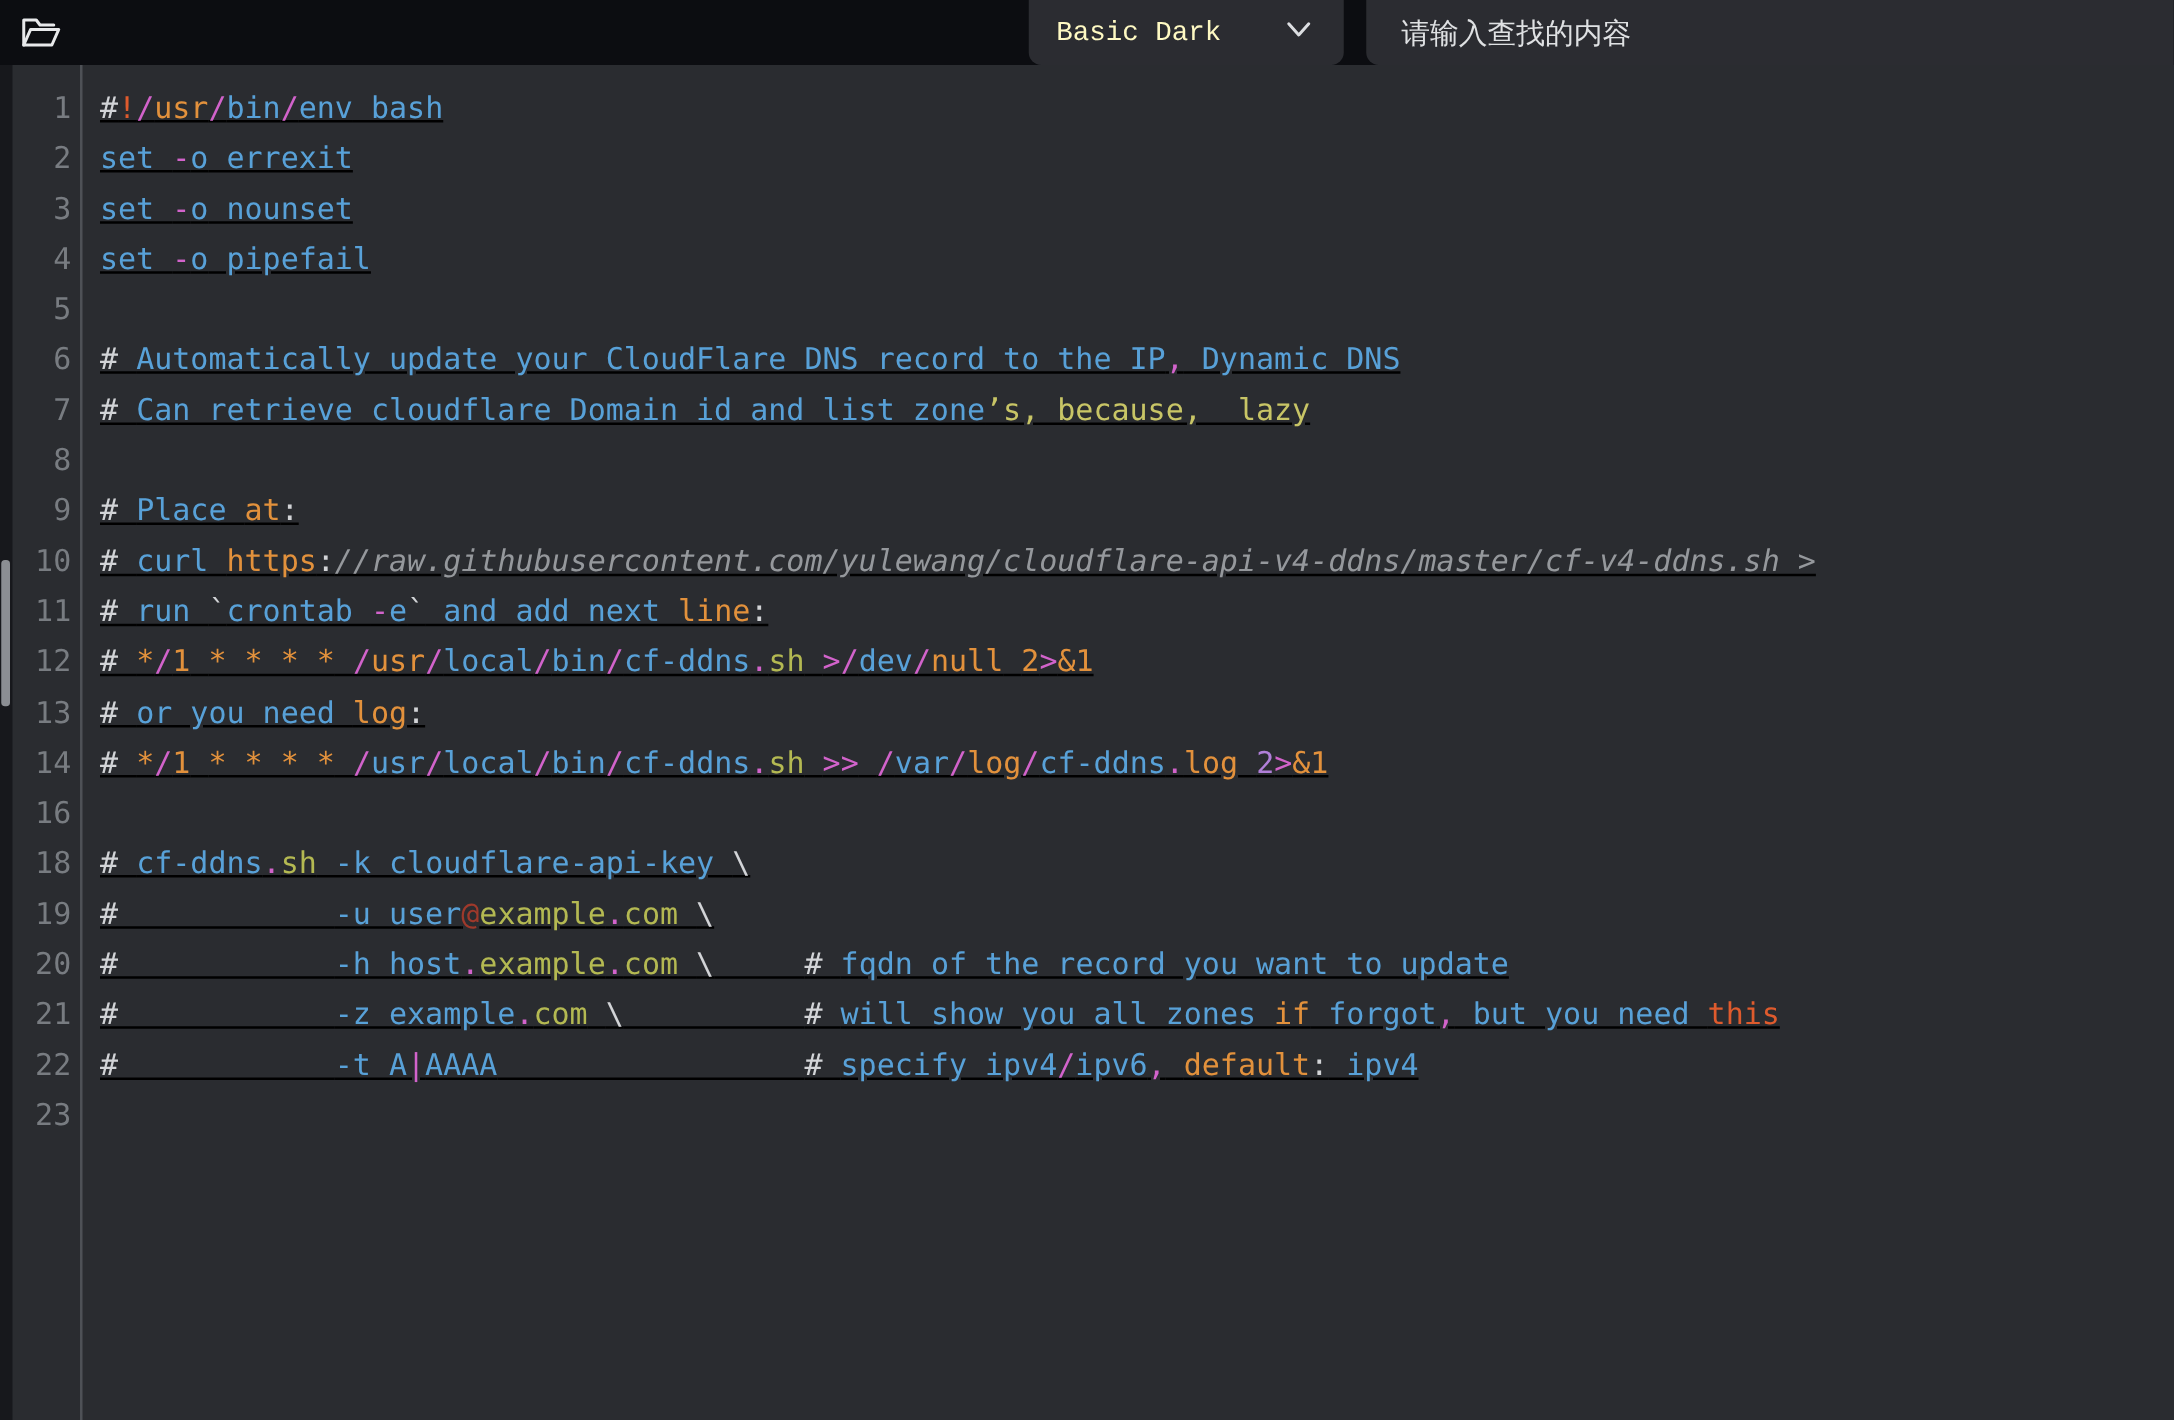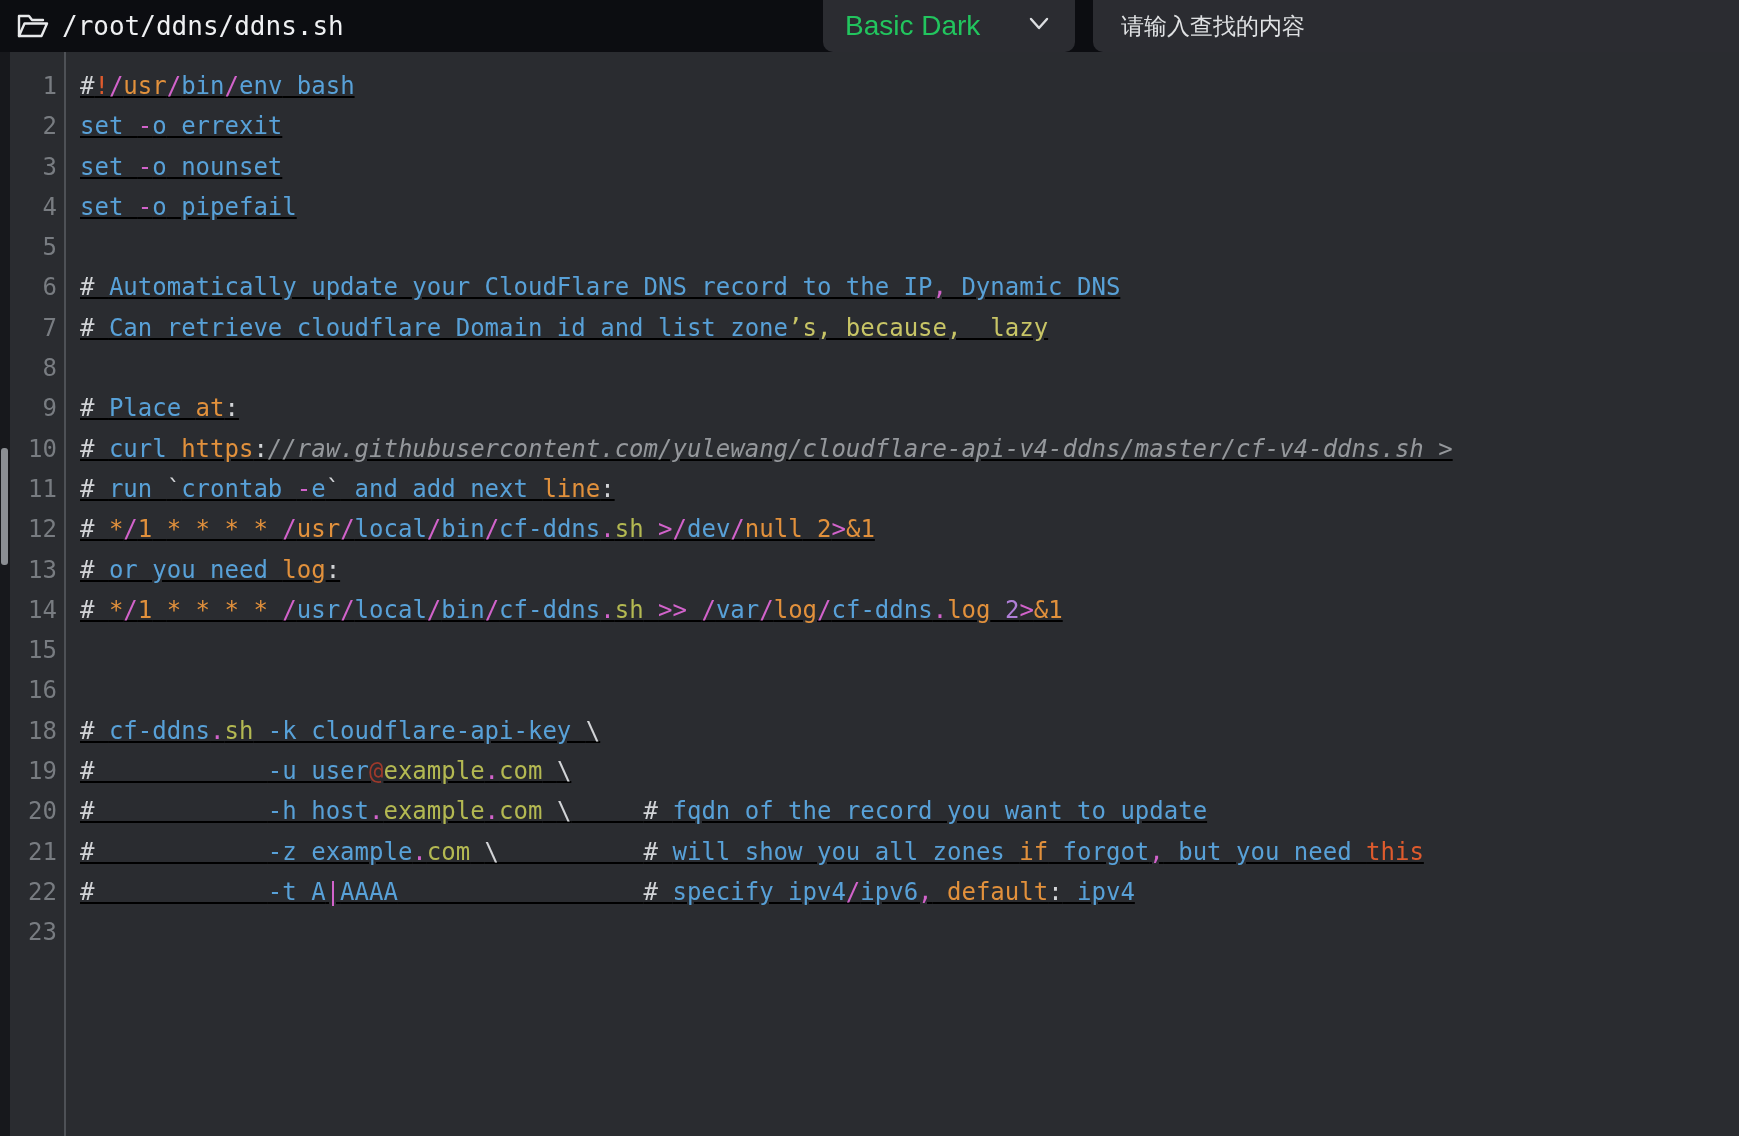--- a/index.html
+++ b/index.html
@@ -20,21 +20,21 @@
   .filepath{
     color:#eff0f2;font-size:26px;letter-spacing:0px;white-space:nowrap;
     font-family:"DejaVu Sans Mono",monospace;
   }
   .theme-select{
     width:252px;background:#2b2c31;border-radius:0 0 10px 10px;
     display:flex;align-items:center;justify-content:space-between;
     padding:0 24px 0 22px;box-sizing:border-box;cursor:pointer;
     font-family:"Liberation Sans","DejaVu Sans",sans-serif;
   }
-  .theme-label{color:#22c55e;font-size:28px;}
+  .theme-label{color:#fef9c3;font-size:22px;font-family:Liberation Mono, monospace;}
   .searchbox{
     width:646px;margin-left:18px;background:#2b2c31;border-radius:0 0 0 10px;
     display:flex;align-items:center;box-sizing:border-box;
   }
   .searchbox input{
     width:100%;height:100%;background:transparent;border:none;outline:none;
     color:#eef0f2;font-size:23px;padding:0 10px 0 28px;
     font-family:"Liberation Sans","DejaVu Sans",sans-serif;
   }
   .searchbox input::placeholder{color:#dfe1e3;opacity:1;}
@@ -72,21 +72,20 @@
 <body>
 
 <div class="topbar">
   <div class="pathwrap">
     <span>
       <svg width="34" height="30" viewBox="0 0 34 30" fill="none" stroke="#e8e9eb" stroke-width="2.4" stroke-linejoin="round" stroke-linecap="round">
         <path d="M3 25 V5 h10 l3 4 h11"></path>
         <path d="M3 25 l5.5 -12.5 H31 L25.5 25 Z"></path>
       </svg>
     </span>
-    <span class="filepath">/root/ddns/ddns.sh</span>
   </div>
   <div class="theme-select">
     <span class="theme-label">Basic Dark</span>
     <span>
       <svg width="24" height="16" viewBox="0 0 24 16" fill="none" stroke="#dcdee1" stroke-width="2.4" stroke-linecap="round" stroke-linejoin="round">
         <path d="M4 3 l8 9 l8 -9"></path>
       </svg>
     </span>
   </div>
   <div class="searchbox">
@@ -107,21 +106,20 @@
       <div class="row"><span class="ln" style="color: rgb(120, 124, 129);">5</span><span class="lt"></span></div>
       <div class="row"><span class="ln" style="color: rgb(120, 124, 129);">6</span><span class="lt"><span class="c-fg" style="color: rgb(210, 212, 215);"># </span><span class="c-bl" style="color: rgb(88, 161, 216);">Automatically update your CloudFlare DNS record to the IP</span><span class="c-pk" style="color: rgb(210, 99, 203);">,</span><span class="c-bl" style="color: rgb(88, 161, 216);"> Dynamic DNS</span></span></div>
       <div class="row"><span class="ln" style="color: rgb(120, 124, 129);">7</span><span class="lt"><span class="c-fg" style="color: rgb(210, 212, 215);"># </span><span class="c-bl" style="color: rgb(88, 161, 216); text-align: right;">Can retrieve cloudflare Domain id and list zone</span><span class="c-yl" style="color: rgb(200, 197, 102);">’s, because,  lazy</span></span></div>
       <div class="row"><span class="ln" style="color: rgb(120, 124, 129);">8</span><span class="lt"></span></div>
       <div class="row"><span class="ln" style="color: rgb(120, 124, 129);">9</span><span class="lt"><span class="c-fg" style="color: rgb(210, 212, 215);"># </span><span class="c-bl" style="color: rgb(88, 161, 216);">Place </span><span class="c-or" style="color: rgb(226, 145, 60);">at</span><span class="c-fg" style="color: rgb(210, 212, 215);">:</span></span></div>
       <div class="row"><span class="ln" style="color: rgb(120, 124, 129);">10</span><span class="lt"><span class="c-fg" style="color: rgb(210, 212, 215);"># </span><span class="c-bl" style="color: rgb(88, 161, 216);">curl </span><span class="c-or" style="color: rgb(226, 145, 60);">https</span><span class="c-fg" style="color: rgb(210, 212, 215);">:</span><span class="c-gi" style="color: rgb(149, 152, 156);">//raw.githubusercontent.com/yulewang/cloudflare-api-v4-ddns/master/cf-v4-ddns.sh &gt;</span></span></div>
       <div class="row"><span class="ln" style="color: rgb(120, 124, 129);">11</span><span class="lt"><span class="c-fg" style="color: rgb(210, 212, 215);"># </span><span class="c-bl" style="color: rgb(88, 161, 216);">run </span><span class="c-fg" style="color: rgb(210, 212, 215);">`</span><span class="c-bl" style="color: rgb(88, 161, 216);">crontab </span><span class="c-pk" style="color: rgb(210, 99, 203);">-</span><span class="c-bl" style="color: rgb(88, 161, 216);">e</span><span class="c-fg" style="color: rgb(210, 212, 215);">`</span><span class="c-bl" style="color: rgb(88, 161, 216);"> and add next </span><span class="c-or" style="color: rgb(226, 145, 60);">line</span><span class="c-fg" style="color: rgb(210, 212, 215);">:</span></span></div>
       <div class="row"><span class="ln" style="color: rgb(120, 124, 129);">12</span><span class="lt"><span class="c-fg" style="color: rgb(210, 212, 215);"># </span><span class="c-or" style="color: rgb(226, 145, 60);">*</span><span class="c-pk" style="color: rgb(210, 99, 203);">/</span><span class="c-or" style="color: rgb(226, 145, 60);">1</span><span class="c-fg" style="color: rgb(210, 212, 215);"> </span><span class="c-or" style="color: rgb(226, 145, 60);">* * * *</span><span class="c-fg" style="color: rgb(210, 212, 215);"> </span><span class="c-pk" style="color: rgb(210, 99, 203);">/</span><span class="c-or" style="color: rgb(226, 145, 60);">usr</span><span class="c-pk" style="color: rgb(210, 99, 203);">/</span><span class="c-bl" style="color: rgb(88, 161, 216);">local</span><span class="c-pk" style="color: rgb(210, 99, 203);">/</span><span class="c-bl" style="color: rgb(88, 161, 216);">bin</span><span class="c-pk" style="color: rgb(210, 99, 203);">/</span><span class="c-bl" style="color: rgb(88, 161, 216);">cf-ddns</span><span class="c-pk" style="color: rgb(210, 99, 203);">.</span><span class="c-ol" style="color: rgb(180, 185, 82);">sh</span><span class="c-fg" style="color: rgb(210, 212, 215);"> </span><span class="c-pk" style="color: rgb(210, 99, 203);">&gt;</span><span class="c-pk" style="color: rgb(210, 99, 203);">/</span><span class="c-bl" style="color: rgb(88, 161, 216);">dev</span><span class="c-pk" style="color: rgb(210, 99, 203);">/</span><span class="c-or" style="color: rgb(226, 145, 60);">null</span><span class="c-fg" style="color: rgb(210, 212, 215);"> </span><span class="c-or" style="color: rgb(226, 145, 60);">2</span><span class="c-pk" style="color: rgb(210, 99, 203);">&gt;</span><span class="c-or" style="color: rgb(226, 145, 60);">&amp;1</span></span></div>
       <div class="row"><span class="ln" style="color: rgb(120, 124, 129);">13</span><span class="lt"><span class="c-fg" style="color: rgb(210, 212, 215);"># </span><span class="c-bl" style="color: rgb(88, 161, 216);">or you need </span><span class="c-or" style="color: rgb(226, 145, 60);">log</span><span class="c-fg" style="color: rgb(210, 212, 215);">:</span></span></div>
       <div class="row"><span class="ln" style="color: rgb(120, 124, 129);">14</span><span class="lt"><span class="c-fg" style="color: rgb(210, 212, 215);"># </span><span class="c-or" style="color: rgb(226, 145, 60);">*</span><span class="c-pk" style="color: rgb(210, 99, 203);">/</span><span class="c-or" style="color: rgb(226, 145, 60);">1</span><span class="c-fg" style="color: rgb(210, 212, 215);"> </span><span class="c-or" style="color: rgb(226, 145, 60);">* * * *</span><span class="c-fg" style="color: rgb(210, 212, 215);"> </span><span class="c-pk" style="color: rgb(210, 99, 203);">/</span><span class="c-bl" style="color: rgb(88, 161, 216);">usr</span><span class="c-pk" style="color: rgb(210, 99, 203);">/</span><span class="c-bl" style="color: rgb(88, 161, 216);">local</span><span class="c-pk" style="color: rgb(210, 99, 203);">/</span><span class="c-bl" style="color: rgb(88, 161, 216);">bin</span><span class="c-pk" style="color: rgb(210, 99, 203);">/</span><span class="c-bl" style="color: rgb(88, 161, 216);">cf-ddns</span><span class="c-pk" style="color: rgb(210, 99, 203);">.</span><span class="c-ol" style="color: rgb(180, 185, 82);">sh</span><span class="c-fg" style="color: rgb(210, 212, 215);"> </span><span class="c-pk" style="color: rgb(210, 99, 203);">&gt;&gt;</span><span class="c-fg" style="color: rgb(210, 212, 215);"> </span><span class="c-pk" style="color: rgb(210, 99, 203);">/</span><span class="c-bl" style="color: rgb(88, 161, 216);">var</span><span class="c-pk" style="color: rgb(210, 99, 203);">/</span><span class="c-or" style="color: rgb(226, 145, 60);">log</span><span class="c-pk" style="color: rgb(210, 99, 203);">/</span><span class="c-bl" style="color: rgb(88, 161, 216);">cf-ddns</span><span class="c-pk" style="color: rgb(210, 99, 203);">.</span><span class="c-or" style="color: rgb(226, 145, 60);">log</span><span class="c-fg" style="color: rgb(210, 212, 215);"> </span><span class="c-vi" style="color: rgb(176, 127, 216);">2</span><span class="c-pk" style="color: rgb(210, 99, 203);">&gt;</span><span class="c-or" style="color: rgb(226, 145, 60);">&amp;1</span></span></div>
-      <div class="row"><span class="ln" style="color: rgb(120, 124, 129);">15</span><span class="lt"></span></div>
       <div class="row"><span class="ln" style="color: rgb(120, 124, 129);">16</span><span class="lt"></span></div>
       <div class="row"><span class="ln" style="color: rgb(120, 124, 129);">18</span><span class="lt"><span class="c-fg" style="color: rgb(210, 212, 215);"># </span><span class="c-bl" style="color: rgb(88, 161, 216);">cf-ddns</span><span class="c-pk" style="color: rgb(210, 99, 203);">.</span><span class="c-ol" style="color: rgb(180, 185, 82);">sh</span><span class="c-bl" style="color: rgb(88, 161, 216);"> -k cloudflare-api-key </span><span class="c-fg" style="color: rgb(210, 212, 215);">\</span></span></div>
       <div class="row"><span class="ln" style="color: rgb(120, 124, 129);">19</span><span class="lt"><span class="c-fg" style="color: rgb(210, 212, 215);">#            </span><span class="c-bl" style="color: rgb(88, 161, 216);">-u user</span><span class="c-dr" style="color: rgb(158, 57, 43);">@</span><span class="c-ol" style="color: rgb(180, 185, 82);">example</span><span class="c-pk" style="color: rgb(210, 99, 203);">.</span><span class="c-ol" style="color: rgb(180, 185, 82);">com</span><span class="c-fg" style="color: rgb(210, 212, 215);"> </span><span class="c-fg" style="color: rgb(210, 212, 215);">\</span></span></div>
       <div class="row"><span class="ln" style="color: rgb(120, 124, 129);">20</span><span class="lt"><span class="c-fg" style="color: rgb(210, 212, 215);">#            </span><span class="c-bl" style="color: rgb(88, 161, 216);">-h host</span><span class="c-pk" style="color: rgb(210, 99, 203);">.</span><span class="c-ol" style="color: rgb(180, 185, 82);">example</span><span class="c-pk" style="color: rgb(210, 99, 203);">.</span><span class="c-ol" style="color: rgb(180, 185, 82);">com</span><span class="c-fg" style="color: rgb(210, 212, 215);"> </span><span class="c-fg" style="color: rgb(210, 212, 215);">\</span><span class="c-fg" style="color: rgb(210, 212, 215);">     </span><span class="c-fg" style="color: rgb(210, 212, 215);"># </span><span class="c-bl" style="color: rgb(88, 161, 216);">fqdn of the record you want to update</span></span></div>
       <div class="row"><span class="ln" style="color: rgb(120, 124, 129);">21</span><span class="lt"><span class="c-fg" style="color: rgb(210, 212, 215);">#            </span><span class="c-bl" style="color: rgb(88, 161, 216);">-z example</span><span class="c-pk" style="color: rgb(210, 99, 203);">.</span><span class="c-ol" style="color: rgb(180, 185, 82);">com</span><span class="c-fg" style="color: rgb(210, 212, 215);"> </span><span class="c-fg" style="color: rgb(210, 212, 215);">\</span><span class="c-fg" style="color: rgb(210, 212, 215);">          </span><span class="c-fg" style="color: rgb(210, 212, 215);"># </span><span class="c-bl" style="color: rgb(88, 161, 216);">will show you all zones </span><span class="c-or" style="color: rgb(226, 145, 60);">if</span><span class="c-bl" style="color: rgb(88, 161, 216);"> forgot</span><span class="c-pk" style="color: rgb(210, 99, 203);">,</span><span class="c-bl" style="color: rgb(88, 161, 216);"> but you need </span><span class="c-ro" style="color: rgb(223, 91, 45);">this</span></span></div>
       <div class="row"><span class="ln" style="color: rgb(120, 124, 129);">22</span><span class="lt"><span class="c-fg" style="color: rgb(210, 212, 215);">#            </span><span class="c-bl" style="color: rgb(88, 161, 216);">-t A</span><span class="c-pk" style="color: rgb(210, 99, 203);">|</span><span class="c-bl" style="color: rgb(88, 161, 216);">AAAA</span><span class="c-fg" style="color: rgb(210, 212, 215);">                 </span><span class="c-fg" style="color: rgb(210, 212, 215);"># </span><span class="c-bl" style="color: rgb(88, 161, 216);">specify ipv4</span><span class="c-pk" style="color: rgb(210, 99, 203);">/</span><span class="c-bl" style="color: rgb(88, 161, 216);">ipv6</span><span class="c-pk" style="color: rgb(210, 99, 203);">,</span><span class="c-fg" style="color: rgb(210, 212, 215);"> </span><span class="c-or" style="color: rgb(226, 145, 60);">default</span><span class="c-fg" style="color: rgb(210, 212, 215);">:</span><span class="c-bl" style="color: rgb(88, 161, 216);"> ipv4</span></span></div>
       <div class="row"><span class="ln" style="color: rgb(120, 124, 129);">23</span><span class="lt"></span></div>
     </div>
 </div>
 

